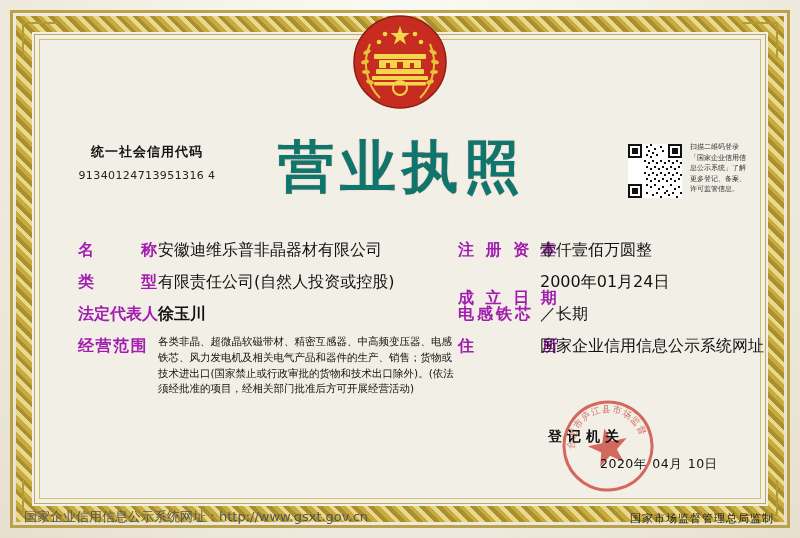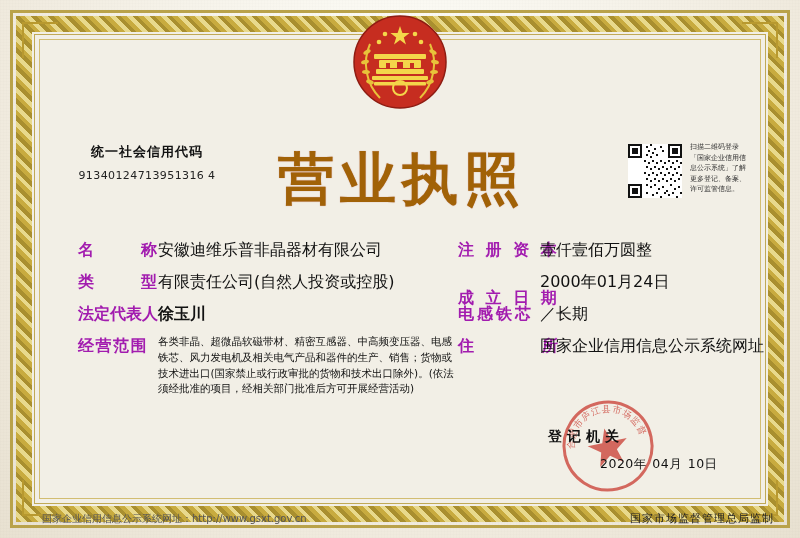--- a/index.html
+++ b/index.html
@@ -100,27 +100,27 @@
   .emblem {
     position: absolute;
     left: 352px; top: 14px;
     width: 96px; height: 96px;
   }
   .emblem svg { display:block; }
 
   
   .title {
     position: absolute;
-    left: 232px; top: 142px;
+    left: 232px; top: 130px;
     width: 340px;
     text-align: center;
     font-size: 56px;
     letter-spacing: 6px;
     font-weight: bold;
-    color: #a16207;
+    color: #0f766e;
     text-shadow: 0 0 1px rgba(160,30,20,.5);
     font-family: Liberation Serif, serif;
   }
 
   
   .code-block {
     position: absolute;
     left: 72px; top: 143px;
     width: 150px;
     text-align: center;
@@ -206,22 +206,22 @@
     position: absolute;
     left: 560px; top: 398px;
     width: 96px; height: 96px;
     opacity: .72;
     transform: rotate(-12deg);
   }
 
   
   .footer-left {
     position: absolute;
-    left: 42px; bottom: 12px;
-    font-size: 10px;
+    left: 24px; bottom: 12px;
+    font-size: 13px;
     color: #555;
   }
   .footer-right {
     position: absolute;
     right: 26px; bottom: 12px;
     font-size: 11px;
     color: #222;
     letter-spacing: 1px;
   }
 </style>

